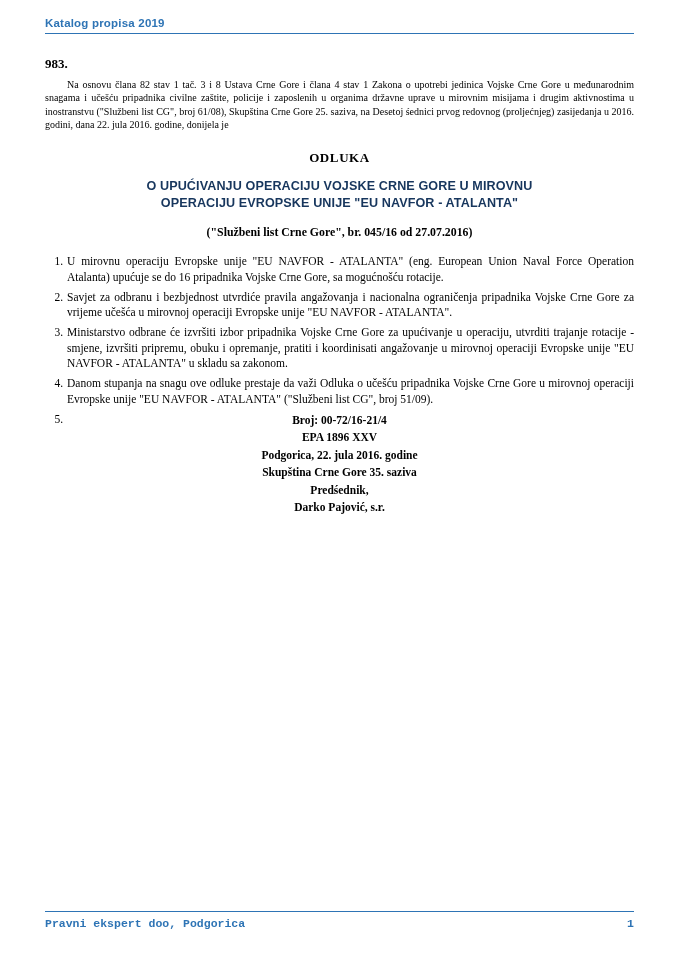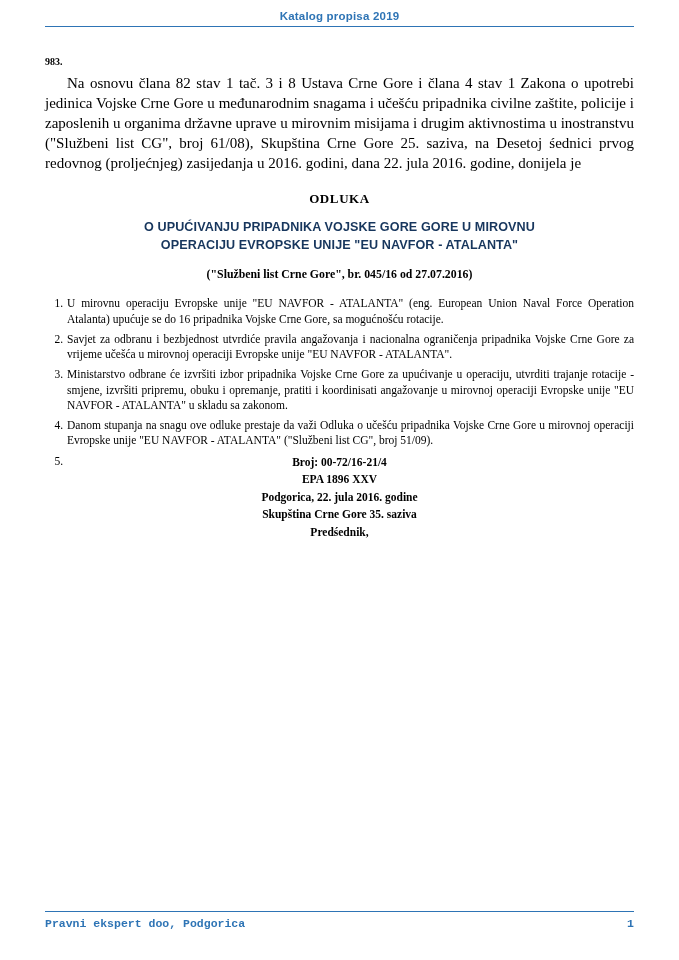--- a/index.html
+++ b/index.html
@@ -17,24 +17,24 @@
   }
   .page {
     position: relative;
     width: 679px;
     height: 960px;
     box-sizing: border-box;
   }
   
   .header {
     position: absolute;
-    top: 10px;
+    top: 17px;
     left: 45px;
     right: 45px;
-    text-align: center;
+    text-align: left;
   }
   .header-title {
     font-family: "Liberation Sans", sans-serif;
     font-size: 11.5px;
     font-weight: bold;
     color: #2e74b5;
     letter-spacing: 0.2px;
   }
   .header-rule {
     margin-top: 4px;
@@ -42,26 +42,26 @@
     height: 0;
   }
   
   .content {
     position: absolute;
     top: 56px;
     left: 45px;
     width: 589px;
   }
   .doc-number {
+    font-size: 13px;
+    font-weight: bold;
+    margin-bottom: 6px;
+  }
+  .intro {
     font-size: 10px;
-    font-weight: bold;
-    margin-bottom: 6px;
-  }
-  .intro {
-    font-size: 15px;
     line-height: 1.34;
     text-align: justify;
     text-indent: 22px;
     margin-bottom: 18px;
   }
   .title-odluka {
     text-align: center;
     font-size: 13px;
     font-weight: bold;
     letter-spacing: 0.6px;
@@ -145,21 +145,21 @@
 
   <div class="content">
 
     <div class="doc-number">983.</div>
 
     <div class="intro">Na osnovu člana 82 stav 1 tač. 3 i 8 Ustava Crne Gore i člana 4 stav 1 Zakona o upotrebi jedinica Vojske Crne Gore u međunarodnim snagama i učešću pripadnika civilne zaštite, policije i zaposlenih u organima državne uprave u mirovnim misijama i drugim aktivnostima u inostranstvu ("Službeni list CG", broj 61/08), Skupština Crne Gore 25. saziva, na Desetoj śednici prvog redovnog (proljećnjeg) zasijedanja u 2016. godini, dana 22. jula 2016. godine, donijela je</div>
 
     <div class="title-odluka">ODLUKA</div>
 
     <div class="title-main">
-      <div>O UPUĆIVANJU PRIPADNIKA VOJSKE GORE GORE U MIROVNU</div>
+      <div>O UPUĆIVANJU OPERACIJU VOJSKE CRNE GORE U MIROVNU</div>
       <div>OPERACIJU EVROPSKE UNIJE "EU NAVFOR - ATALANTA"</div>
     </div>
 
     <div class="subtitle">("Službeni list Crne Gore", br. 045/16 od 27.07.2016)</div>
 
     <ol class="items">
       <li>
         <span class="num">1.</span>
         <span>U mirovnu operaciju Evropske unije "EU NAVFOR - ATALANTA" (eng. European Union Naval Force Operation Atalanta) upućuje se do 16 pripadnika Vojske Crne Gore, sa mogućnošću rotacije.</span>
       </li>
@@ -179,20 +179,21 @@
         <span class="num">5.</span>
       </li>
     </ol>
 
     <div class="signature">
       <div>Broj: 00-72/16-21/4</div>
       <div>EPA 1896 XXV</div>
       <div>Podgorica, 22. jula 2016. godine</div>
       <div>Skupština Crne Gore 35. saziva</div>
       <div>Predśednik,</div>
+      <div>Darko Pajović, s.r.</div>
     </div>
 
   </div>
 
   <div class="footer">
     <div class="footer-rule"></div>
     <div class="footer-row">
       <span>Pravni ekspert doo, Podgorica</span>
       <span>1</span>
     </div>

